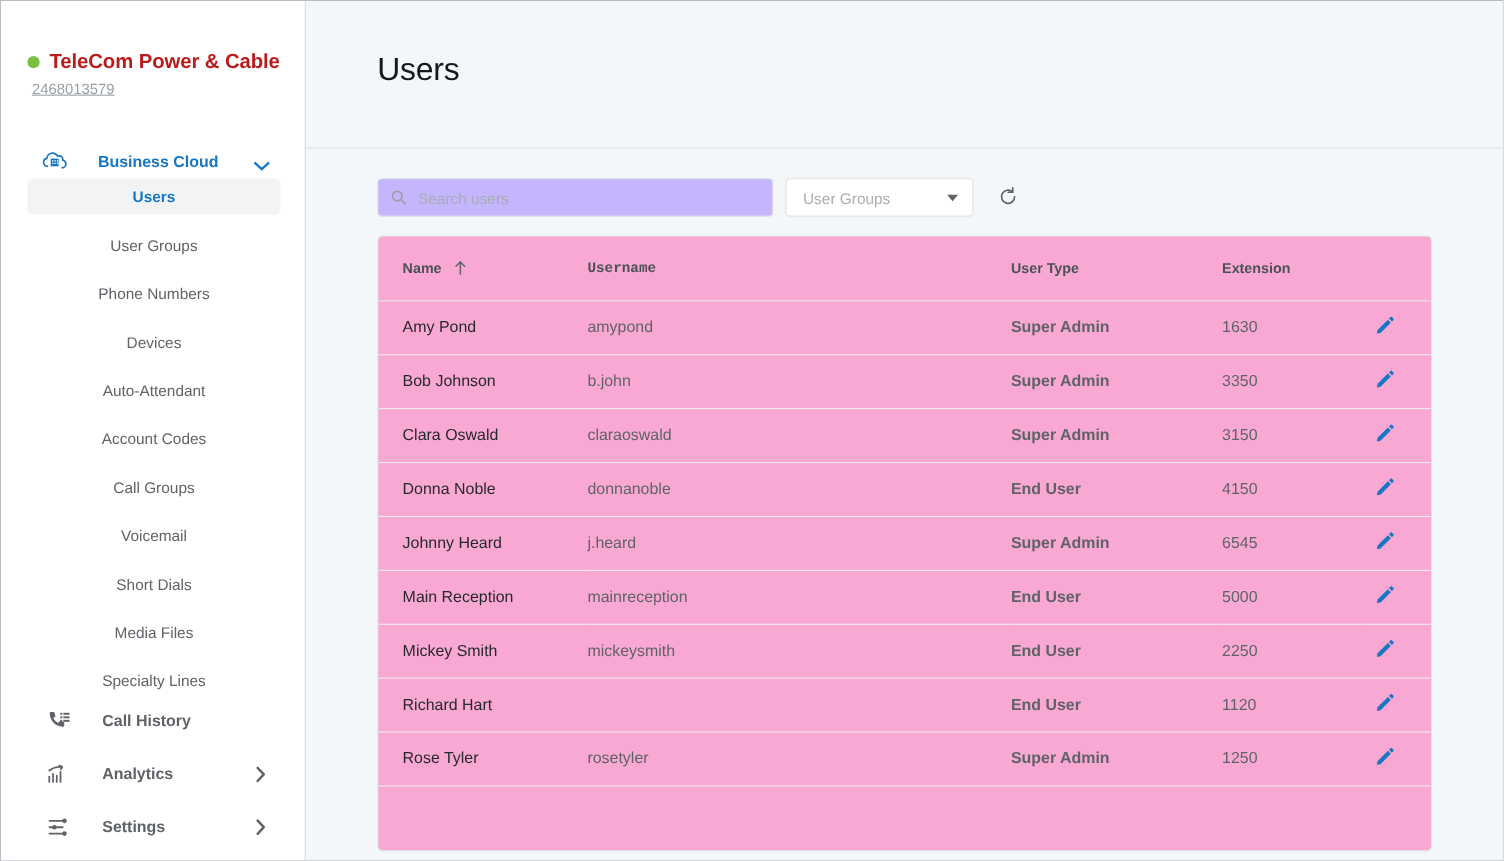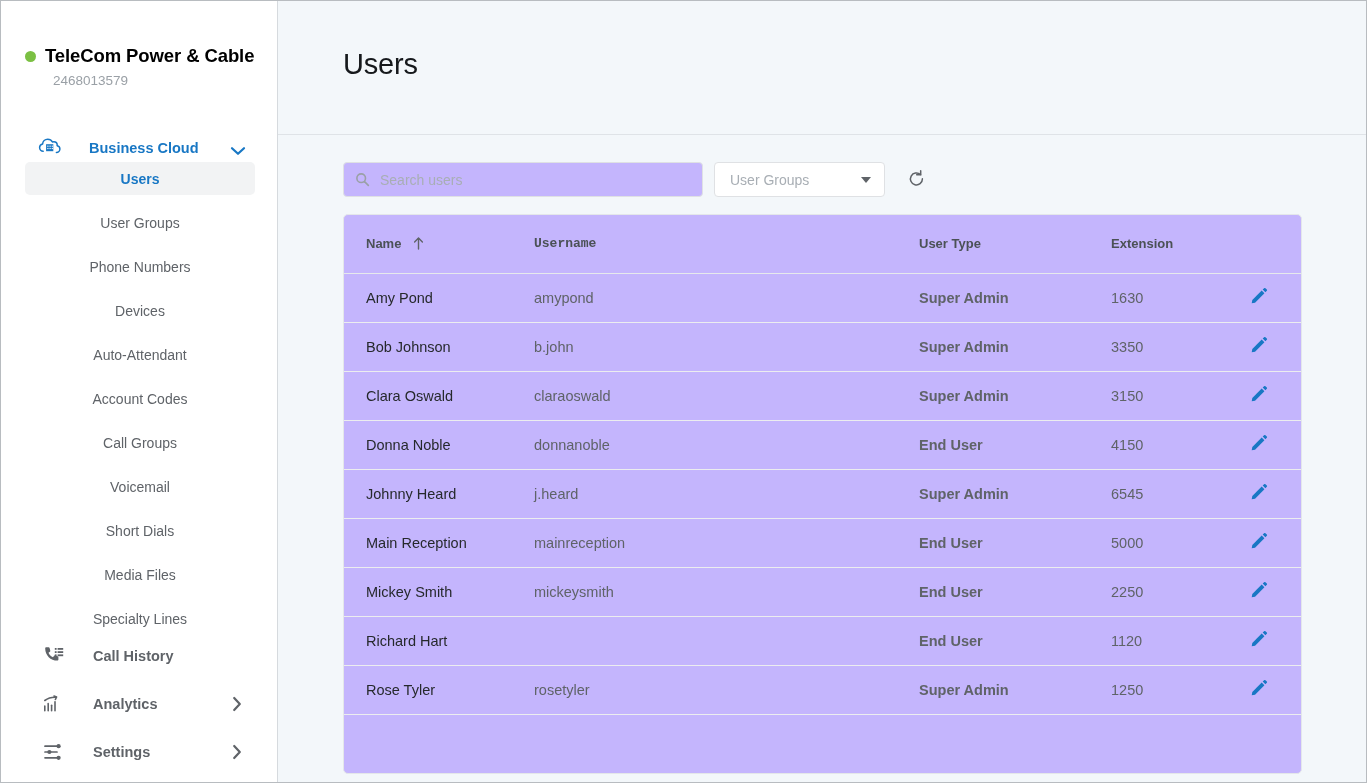--- a/index.html
+++ b/index.html
@@ -44,29 +44,30 @@
   .status-dot {
     width: 11px;
     height: 11px;
     border-radius: 50%;
     background: #7bc043;
     flex: 0 0 auto;
   }
   .org-name {
     font-size: 18.5px;
     font-weight: bold;
-    color: #000000;
+    color: #b91c1c;
     letter-spacing: -0.1px;
     white-space: nowrap;
   }
   .org-id {
     margin-top: 6px;
-    margin-left: 28px;
+    margin-left: 4px;
     font-size: 13.5px;
     color: #9aa0a6;
+    text-decoration: underline;
   }
 
   
   .nav-section-head {
     margin-top: 30px;
     height: 38px;
     display: flex;
     align-items: flex-end;
     padding-left: 36px;
     cursor: pointer;
@@ -242,21 +243,21 @@
     align-items: center;
     justify-content: center;
     color: #5f6368;
     cursor: pointer;
     background: transparent;
     border: none;
   }
 
   
   .table-card {
-    background: #c4b5fd;
+    background: #f9a8d4;
     border: 1px solid #e4e7ea;
     border-radius: 5px;
     overflow: hidden;
     height: 560px;
   }
   table.users-table {
     width: 100%;
     border-collapse: collapse;
     table-layout: fixed;
   }

